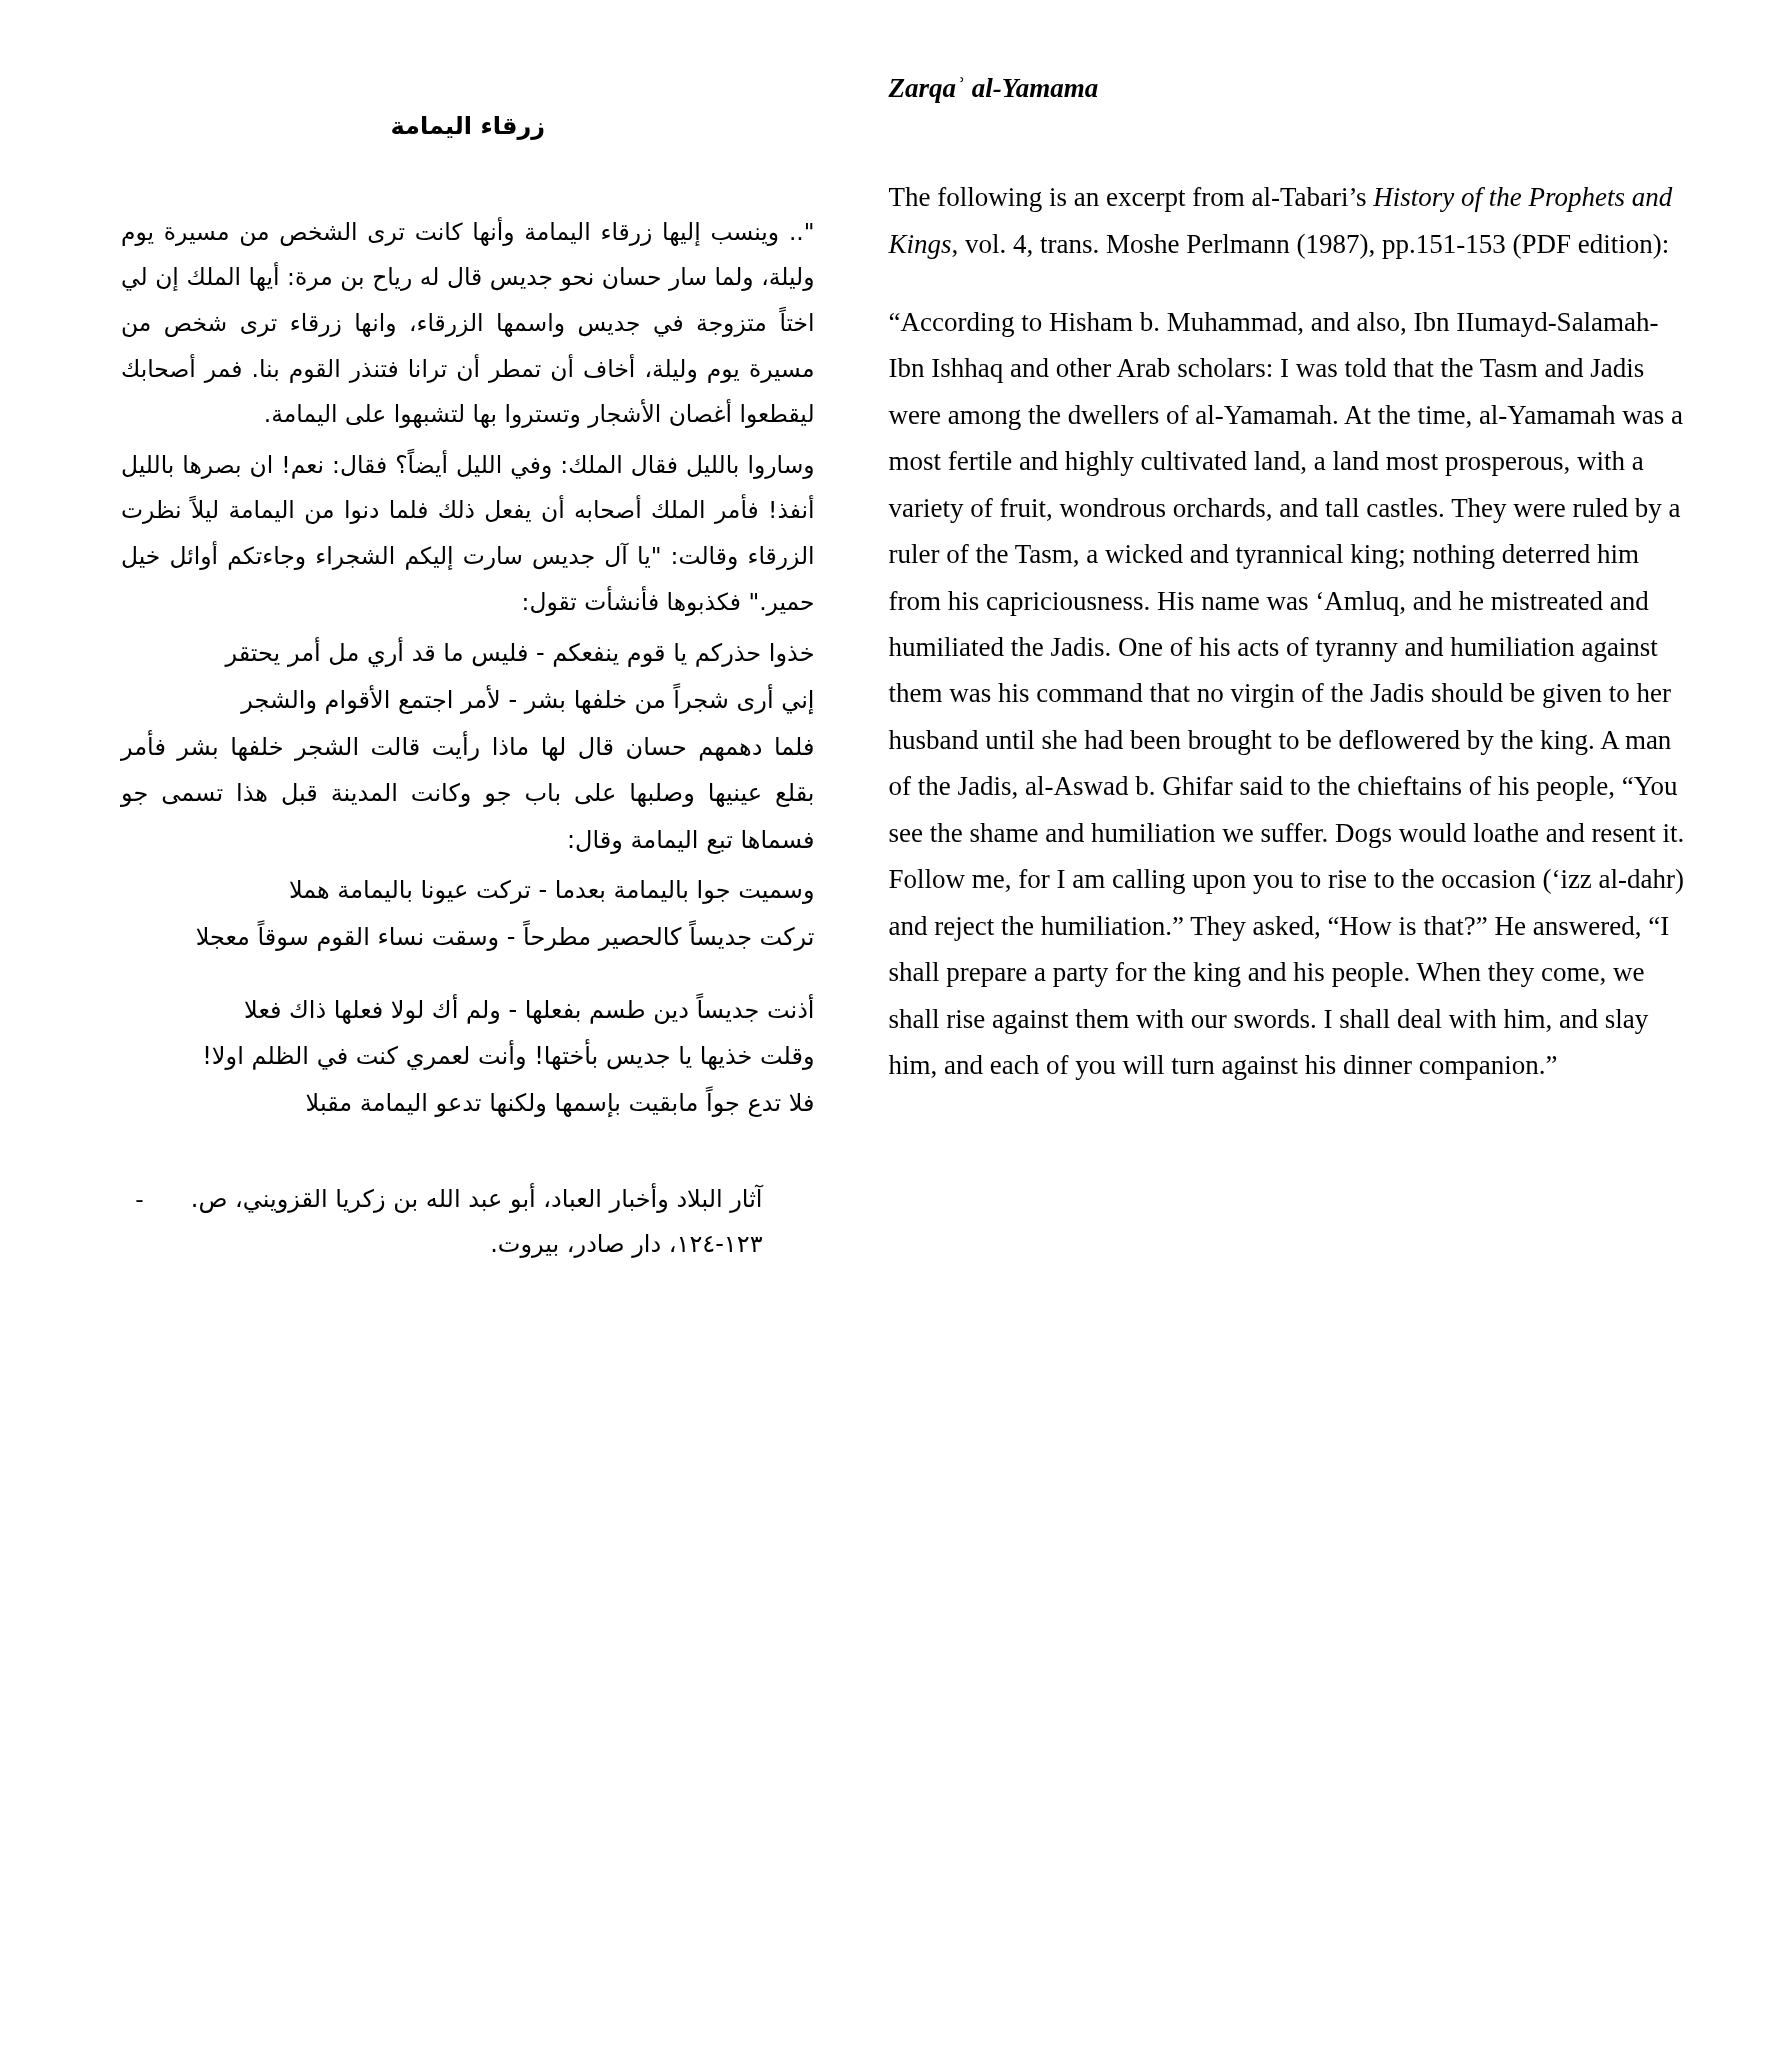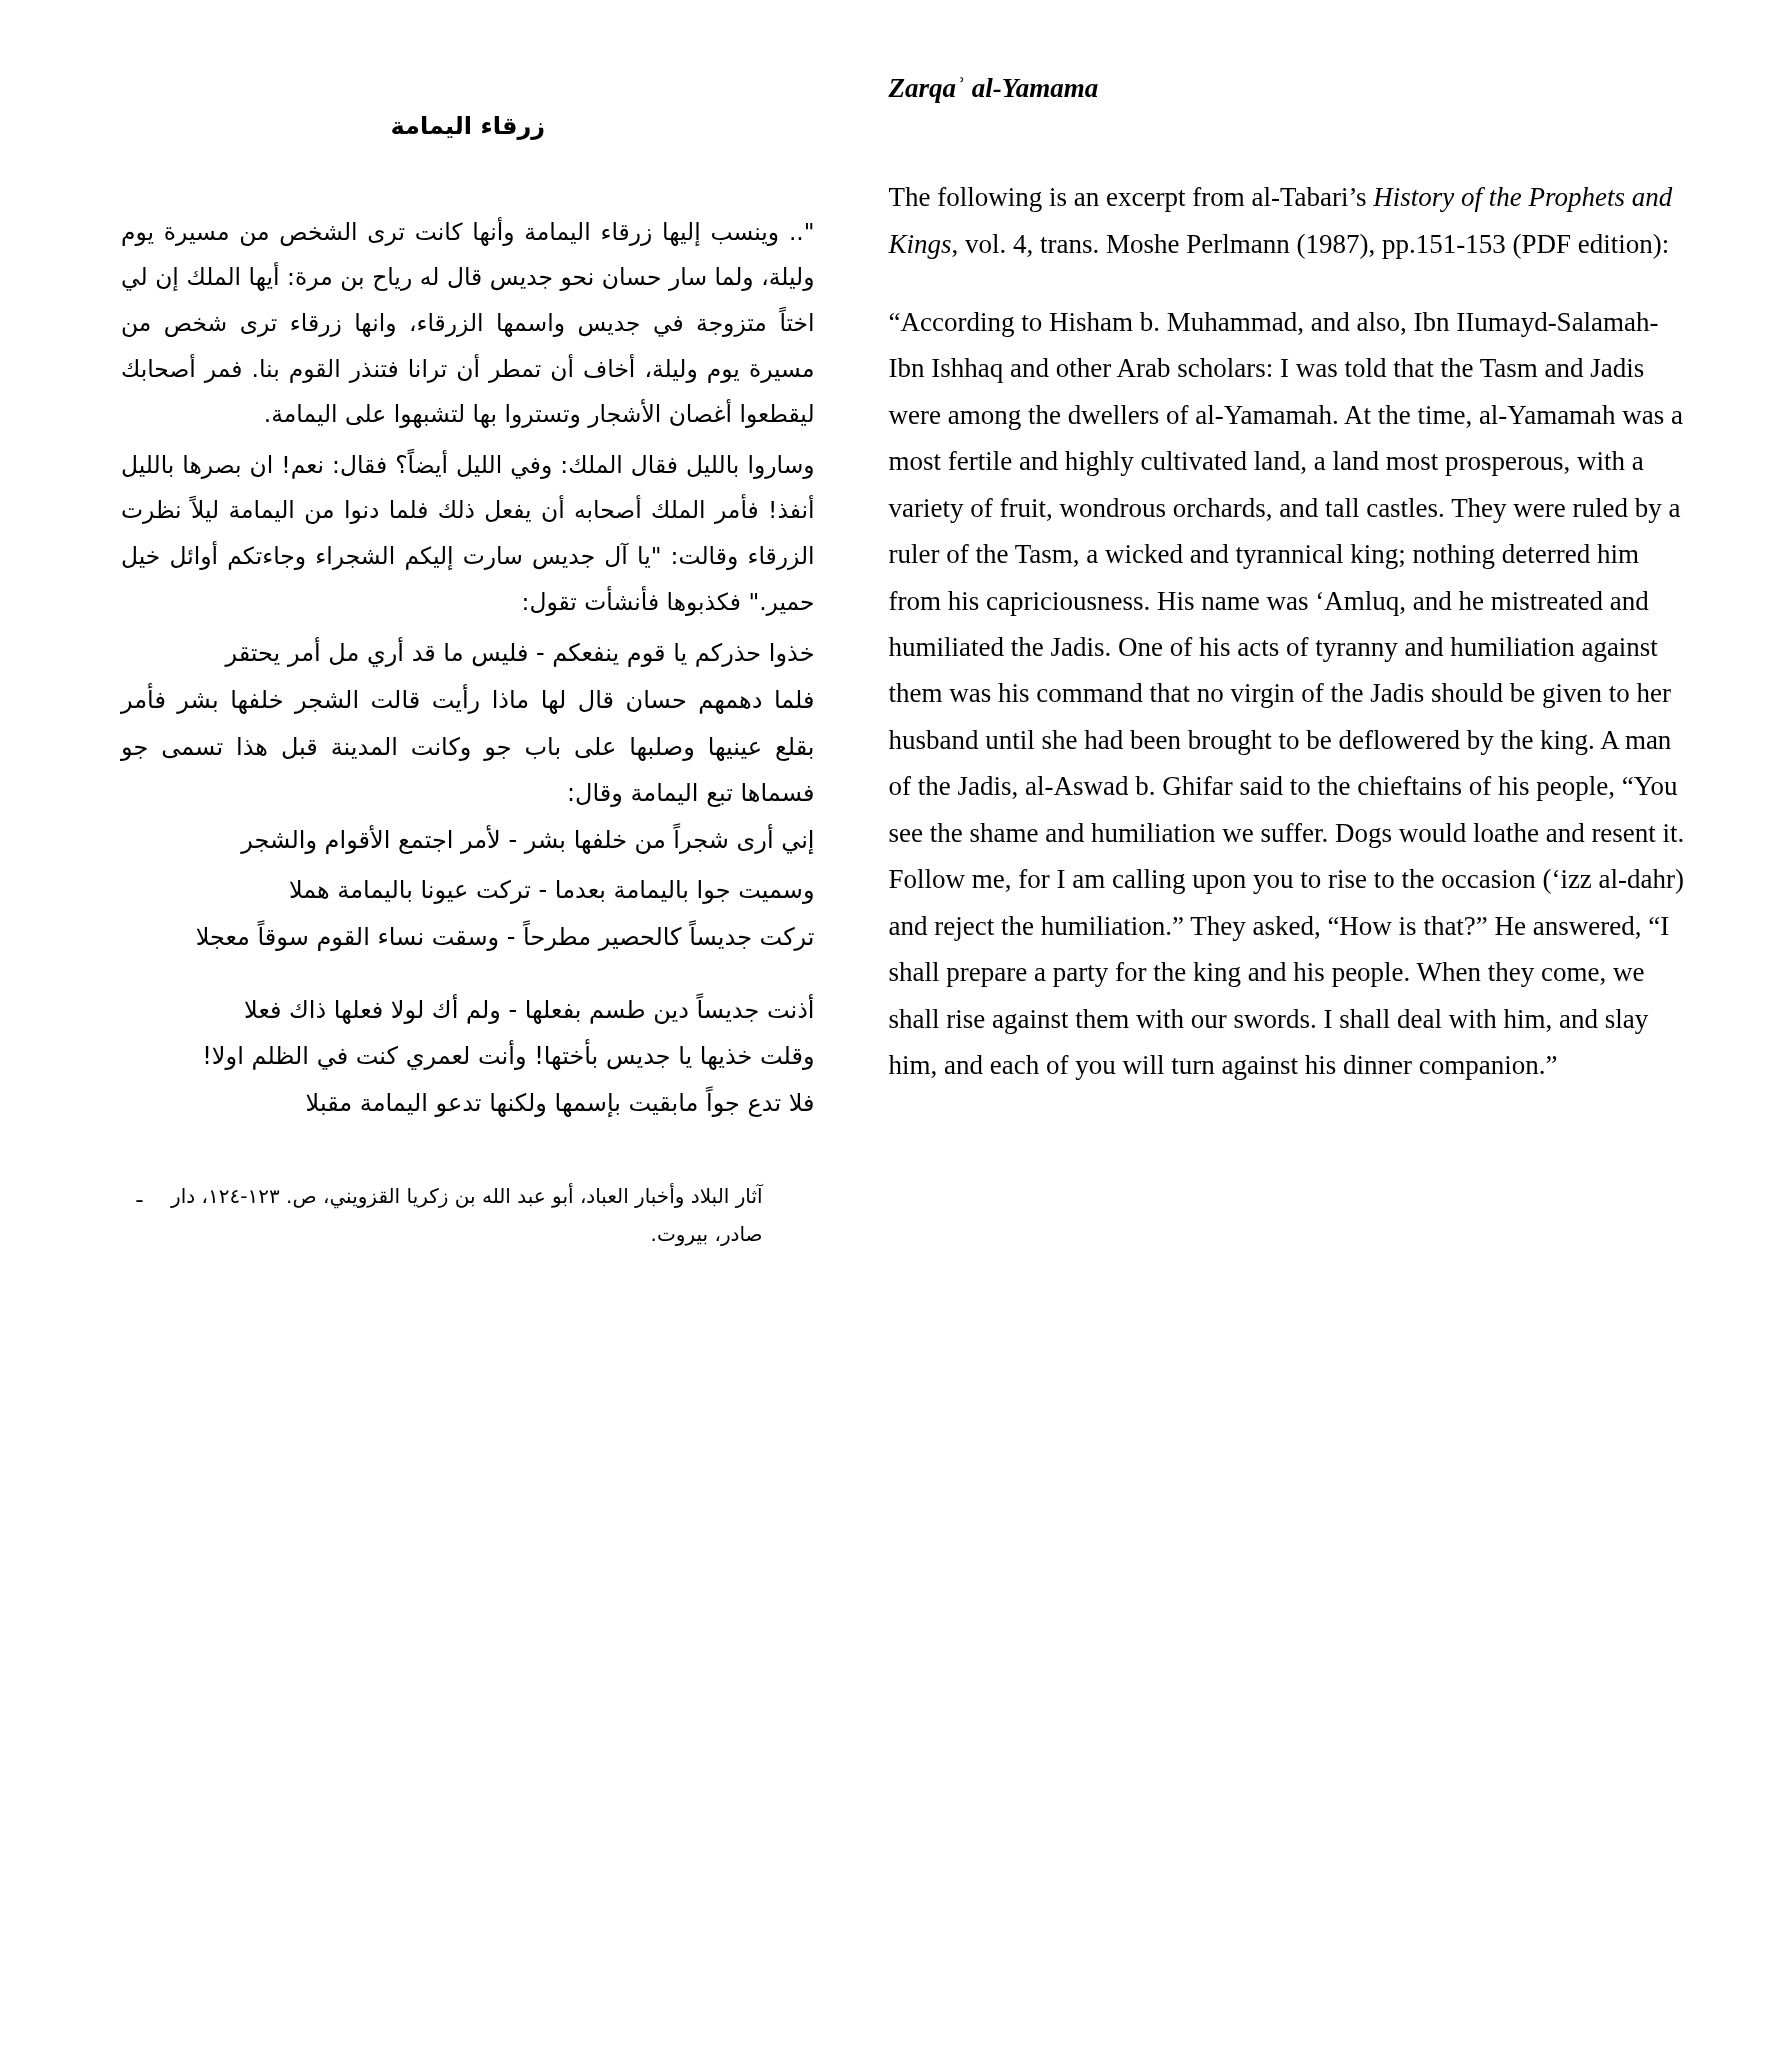--- a/index.html
+++ b/index.html
@@ -77,21 +77,21 @@
     padding-right: 52px;
   }
   .source-dash {
     font-size: 23.4px;
     line-height: 1.9;
     width: 37px;
     flex: 0 0 37px;
     text-align: center;
   }
   .source-text {
-    font-size: 20px;
+    font-size: 24px;
     line-height: 1.9;
     text-align: right;
     flex: 1 1 auto;
   }
 
   
   .col-english {
     width: 817px;
     box-sizing: border-box;
     padding-left: 18px;
@@ -122,22 +122,22 @@
   <div class="columns">
 
     <div class="col-arabic">
       <div class="arabic-title">زرقاء اليمامة</div>
 
       <p class="arabic-p">".. وينسب إليها زرقاء اليمامة وأنها كانت ترى الشخص من مسيرة يوم وليلة، ولما سار حسان نحو جديس قال له رياح بن مرة: أيها الملك إن لي اختاً متزوجة في جديس واسمها الزرقاء، وانها زرقاء ترى شخص من مسيرة يوم وليلة، أخاف أن تمطر أن ترانا فتنذر القوم بنا. فمر أصحابك ليقطعوا أغصان الأشجار وتستروا بها لتشبهوا على اليمامة.</p>
       <p class="arabic-p">وساروا بالليل فقال الملك: وفي الليل أيضاً؟ فقال: نعم! ان بصرها بالليل أنفذ! فأمر الملك أصحابه أن يفعل ذلك فلما دنوا من اليمامة ليلاً نظرت الزرقاء وقالت: "يا آل جديس سارت إليكم الشجراء وجاءتكم أوائل خيل حمير." فكذبوها فأنشأت تقول:</p>
 
       <div class="arabic-block">
         <p class="arabic-verse">خذوا حذركم يا قوم ينفعكم  -  فليس ما قد أري مل أمر يحتقر</p>
+        <p class="arabic-verse">إني أرى شجراً من خلفها بشر - لأمر اجتمع الأقوام والشجر</p>
         <p class="arabic-verse">فلما دهمهم حسان قال لها ماذا رأيت قالت الشجر خلفها بشر فأمر بقلع عينيها وصلبها على باب جو وكانت المدينة قبل هذا تسمى جو فسماها تبع اليمامة وقال:</p>
-        <p class="arabic-verse">إني أرى شجراً من خلفها بشر - لأمر اجتمع الأقوام والشجر</p>
       </div>
 
       <div class="arabic-block">
         <p class="arabic-verse">وسميت جوا باليمامة بعدما    -   تركت عيونا باليمامة هملا</p>
         <p class="arabic-verse">تركت جديساً كالحصير مطرحاً  -  وسقت نساء القوم سوقاً معجلا</p>
       </div>
 
       <div class="arabic-gap"></div>
 
       <div class="arabic-block">

